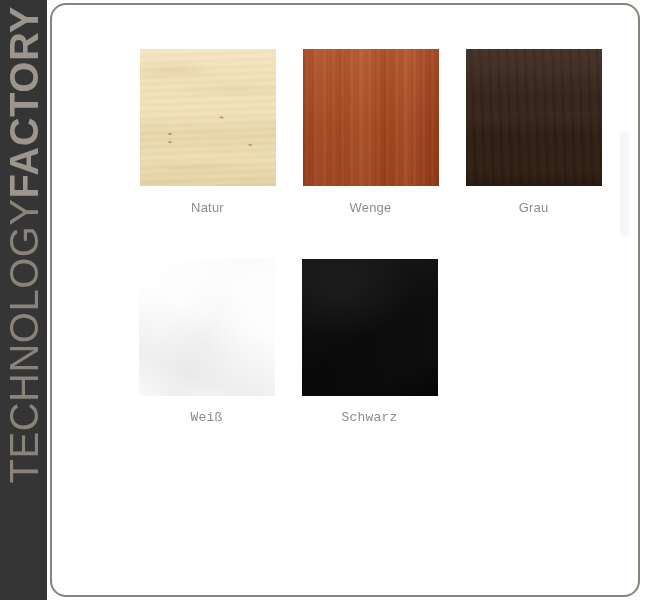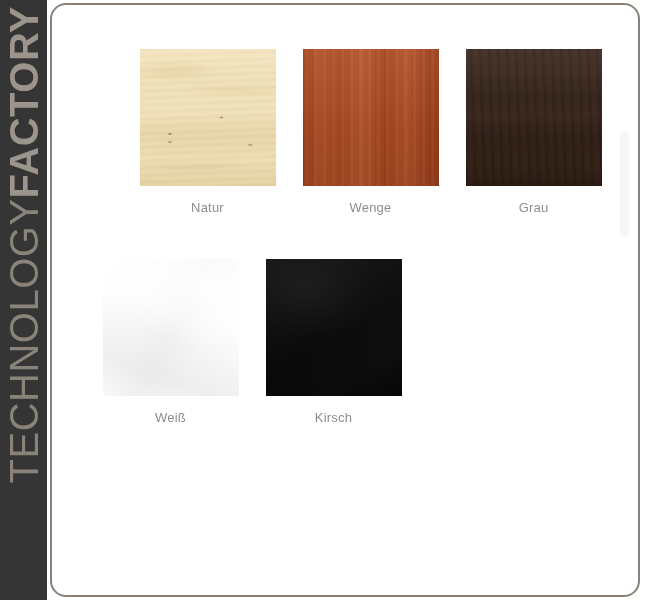--- a/index.html
+++ b/index.html
@@ -87,21 +87,21 @@
     width: 586px;
     padding: 44px 0 0 0;
   }
 
   .row {
     display: flex;
     justify-content: flex-start;
     padding-left: 74px;
     margin-bottom: 28px;
   }
-  .row:nth-child(2) { padding-left: 37px; margin-top: 44px; }
+  .row:nth-child(2) { padding-left: 73px; margin-top: 44px; font-family: Liberation Mono, monospace; }
 
   .cell {
     width: 163px;
     display: flex;
     flex-direction: column;
     align-items: center;
   }
 
   .swatch {
     width: 136px;
@@ -280,21 +280,21 @@
           </div>
         </div>
 
         <div class="row">
           <div class="cell">
             <div class="swatch mat-weiss"></div>
             <div class="swatch-label">Weiß</div>
           </div>
           <div class="cell">
             <div class="swatch mat-schwarz"></div>
-            <div class="swatch-label">Kirsch</div>
+            <div class="swatch-label">Schwarz</div>
           </div>
         </div>
 
       </div>
 
       <div class="scrollbar-track">
         <div class="scrollbar-thumb"></div>
       </div>
 
     </div>

